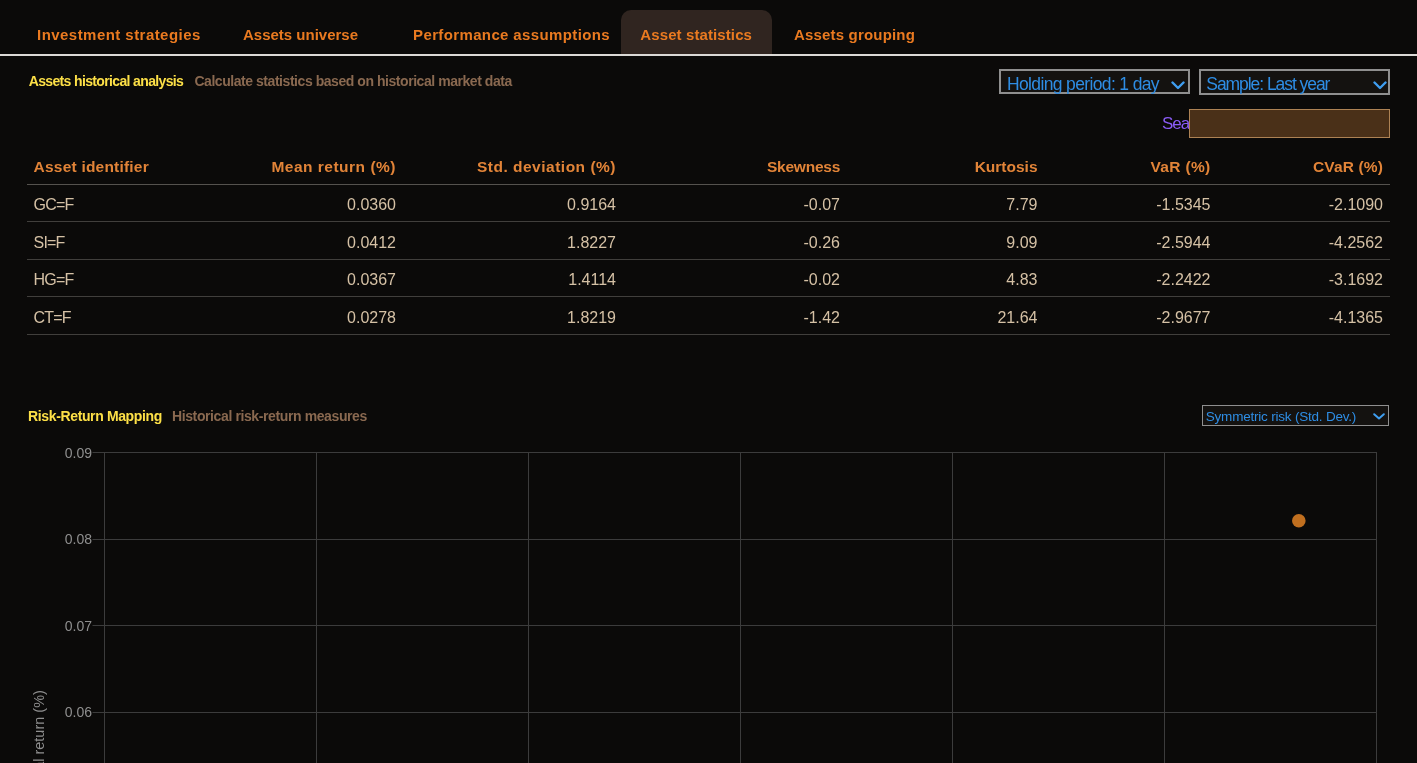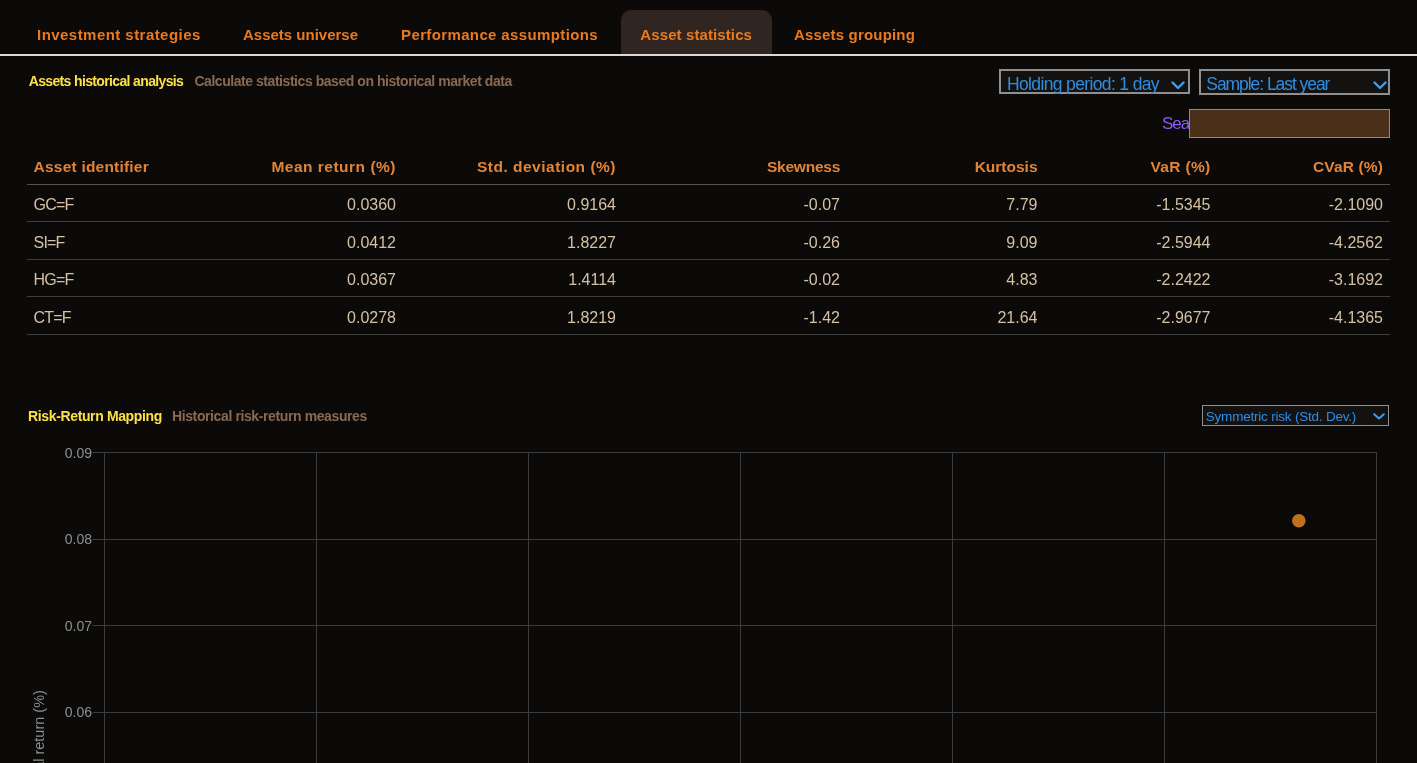--- a/index.html
+++ b/index.html
@@ -41,21 +41,21 @@
 #tbl td.l { padding-left:6.6px; }
 #tbl th.l { padding-left:6.6px; }
 </style>
 </head>
 <body>
 
 <div class="abs" id="activetab"></div>
 <div class="abs" id="tabline"></div>
 <div class="abs tab" style="left:0px;   width:237.8px; letter-spacing:0.45px;">Investment strategies</div>
 <div class="abs tab" style="left:150px; width:301px;">Assets universe</div>
-<div class="abs tab" style="left:349px; width:301px; letter-spacing:0.37px;">Performance assumptions</div>
+<div class="abs tab" style="left:361px; width:301px; letter-spacing:0.37px;">Performance assumptions</div>
 <div class="abs tab" style="left:545px; width:302.4px; letter-spacing:0.1px;">Asset statistics</div>
 <div class="abs tab" style="left:704px; width:301px; letter-spacing:0.18px;">Assets grouping</div>
 
 <div class="abs sectitle" style="left:28.7px; top:72.7px; letter-spacing:-0.64px;">Assets historical analysis</div>
 <div class="abs subtitle" style="left:194.4px; top:72.7px; letter-spacing:-0.45px;">Calculate statistics based on historical market data</div>
 
 <div class="abs sel" style="left:999px; top:68.9px; width:191px; height:25px;">
   <span class="txt" style="left:6px; top:3.4px; font-size:17.5px; line-height:20px; letter-spacing:-0.64px;">Holding period: 1 day</span>
   <svg class="chev" style="left:169.7px; top:9.8px;" width="14" height="9" viewBox="0 0 14 9">
     <path d="M1.5 1.5 L7 7 L12.5 1.5" fill="none" stroke="#3f9ef0" stroke-width="2.4" stroke-linecap="round" stroke-linejoin="round"></path>

